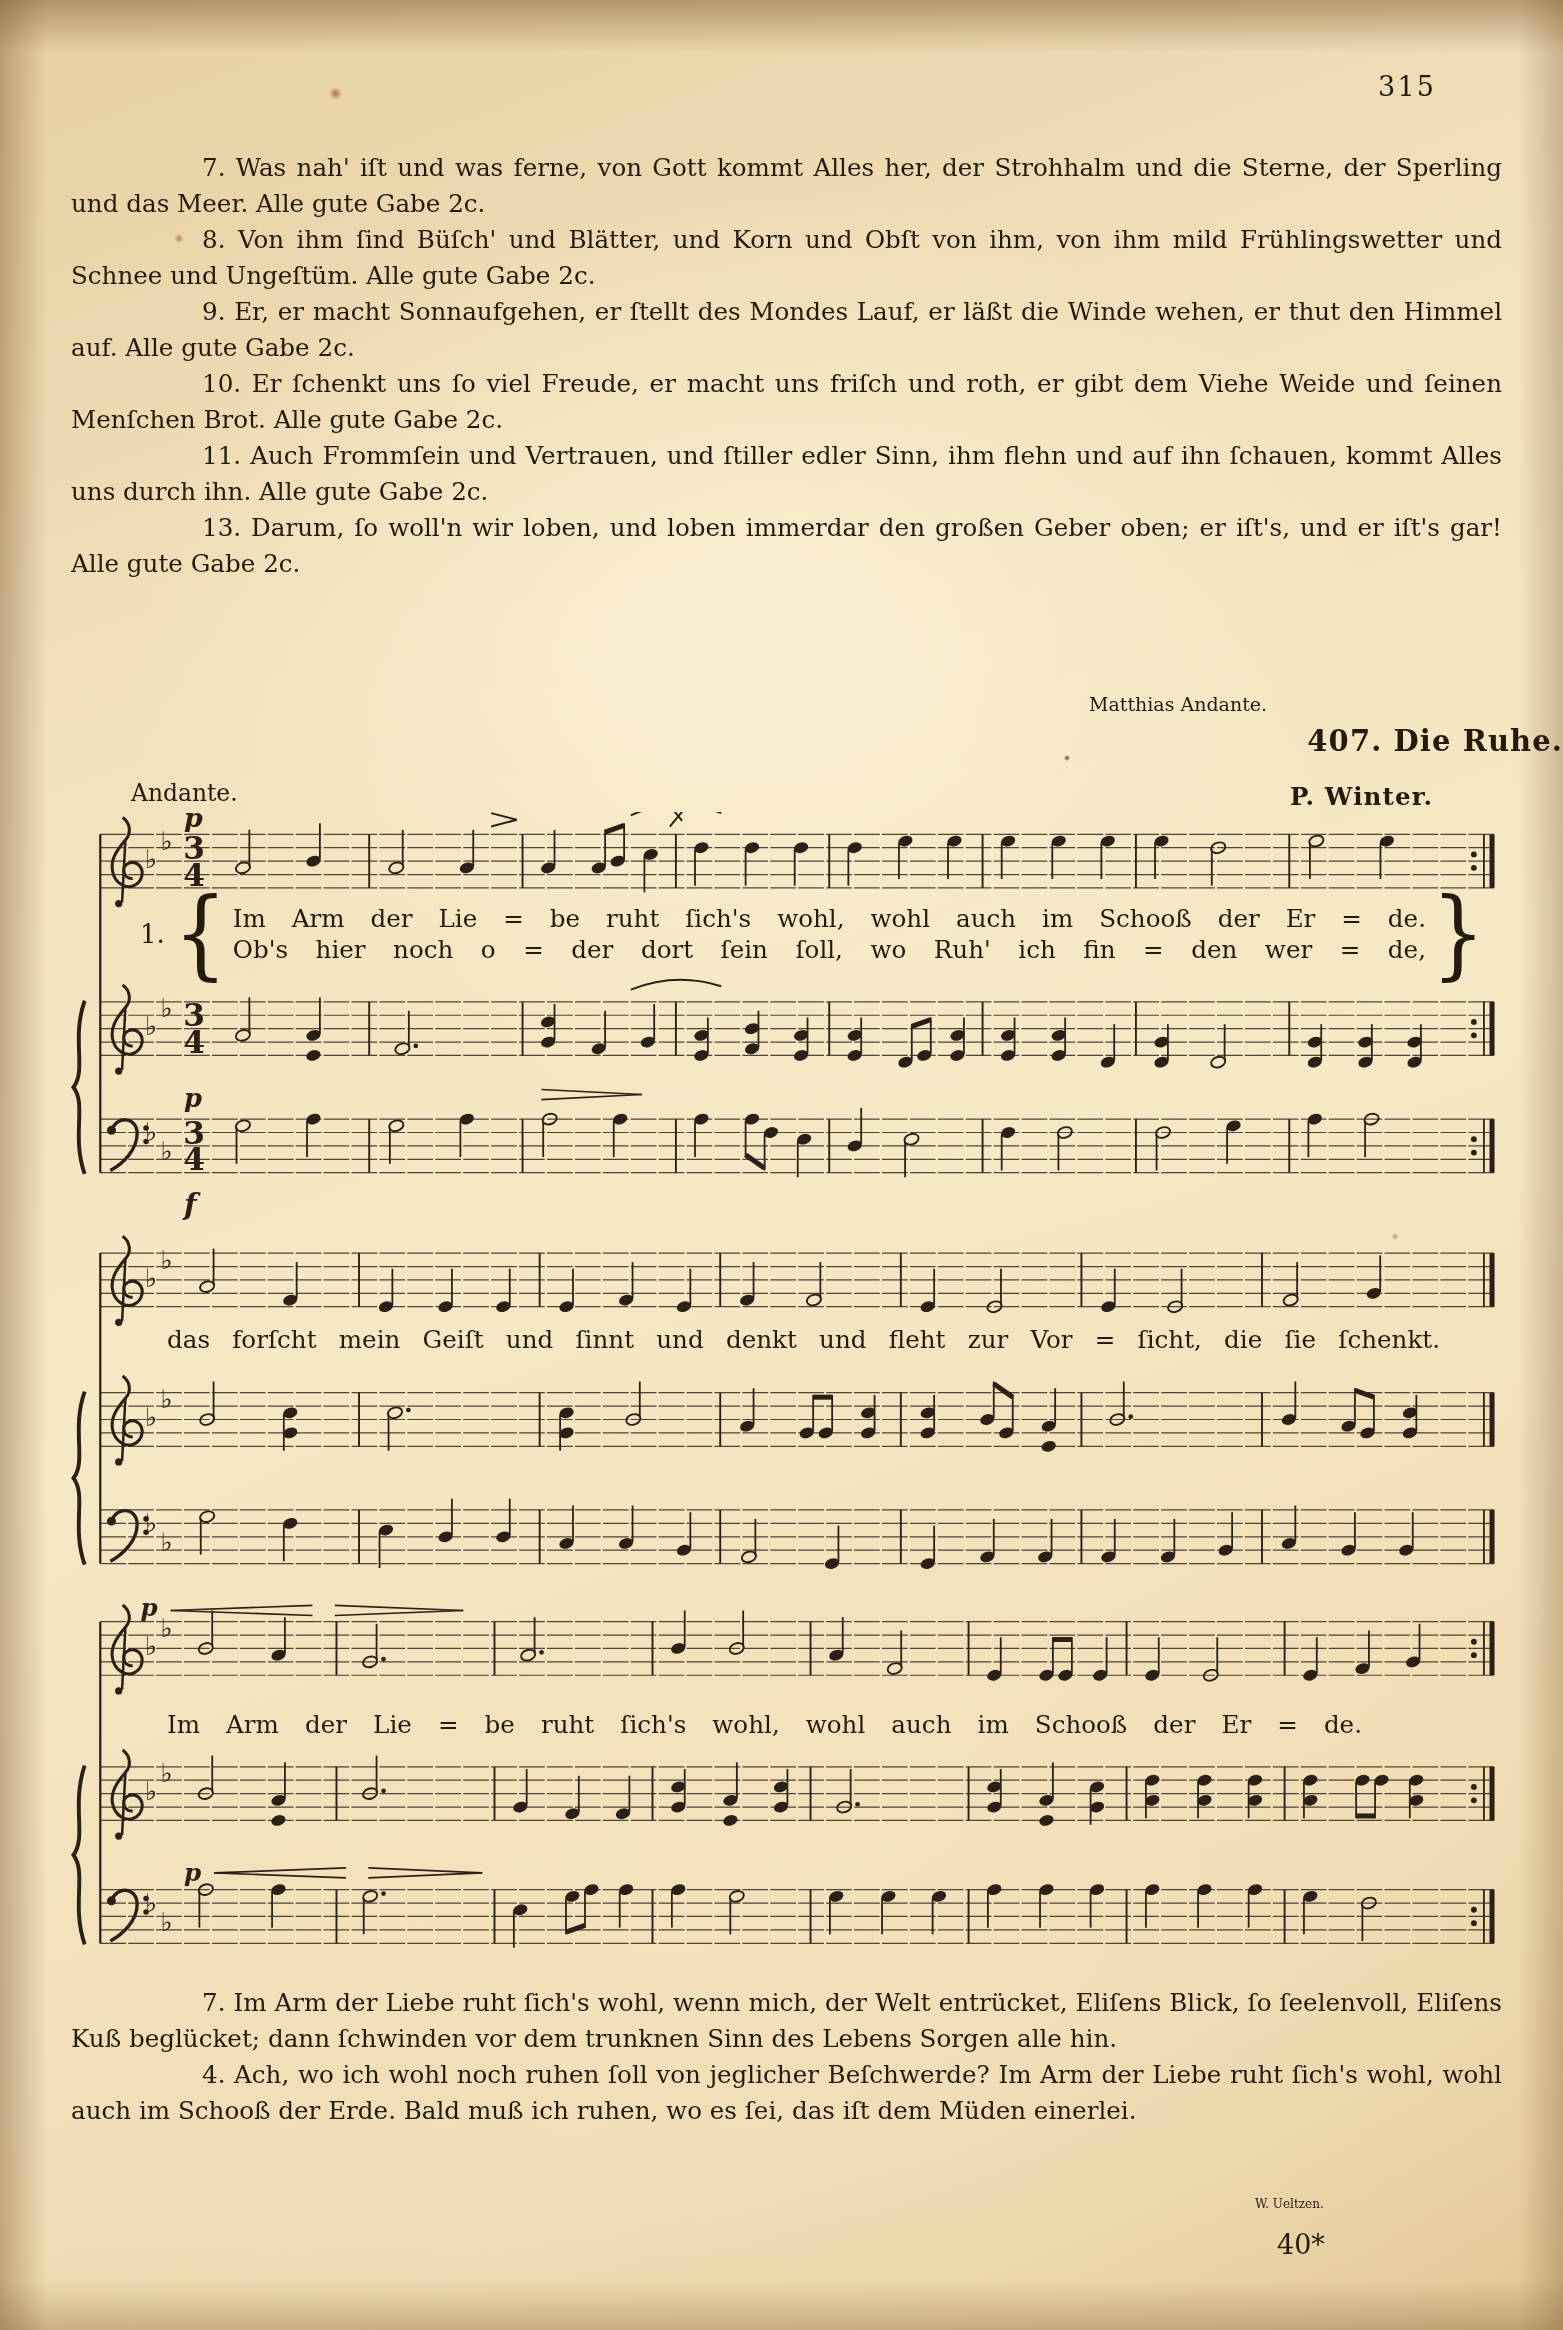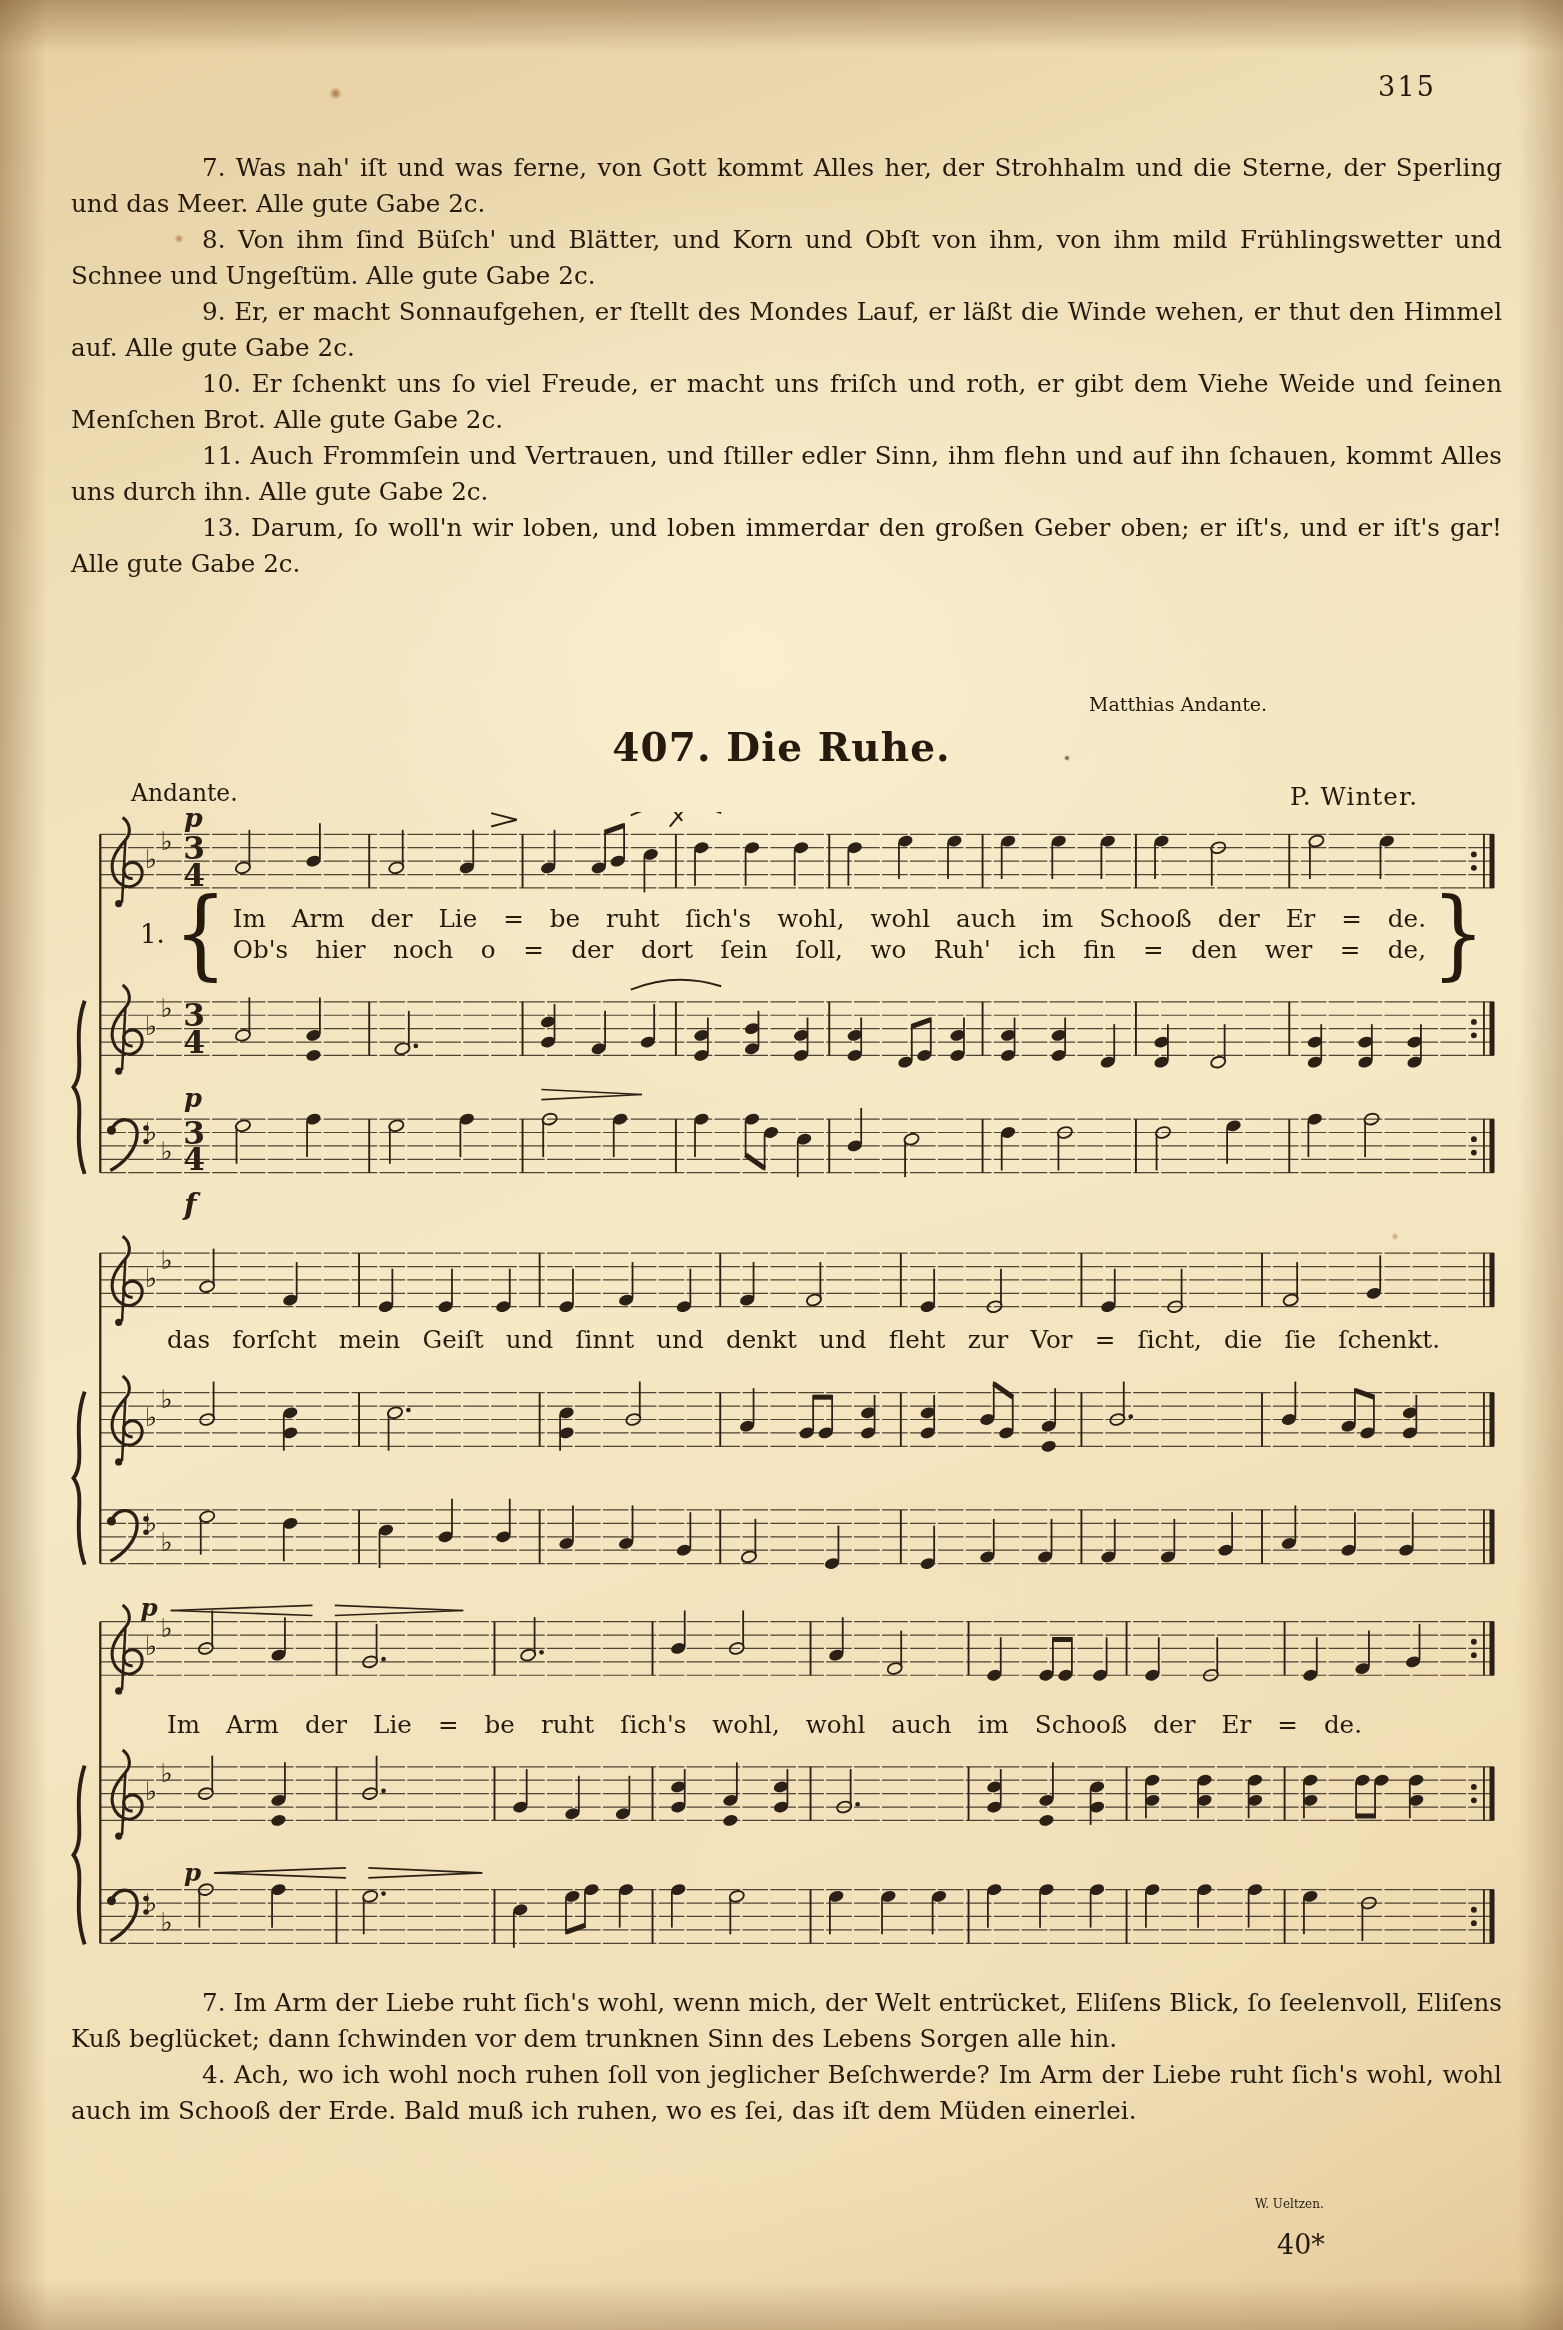--- a/index.html
+++ b/index.html
@@ -13,23 +13,23 @@
   .vignette{inset:0;pointer-events:none;
        background:
          linear-gradient(180deg, rgba(116,76,36,.45), rgba(116,76,36,0) 53px),
          linear-gradient(0deg,   rgba(116,76,36,.30), rgba(116,76,36,0) 50px),
          linear-gradient(90deg,  rgba(116,76,36,.38), rgba(116,76,36,0) 47px),
          linear-gradient(270deg, rgba(116,76,36,.30), rgba(116,76,36,0) 45px);}
   .pageno{font-size:27px;letter-spacing:2.2px}
   .verses{width:1431px;font-size:24.6px;line-height:36px;text-align:justify}
   p.verse{margin:0;text-indent:131px}
   .author{font-size:19px}
-  .title{width:100%;text-align:center;font-size:39px;font-weight:bold;letter-spacing:1.1px}
+  .title{width:100%;text-align:right;font-size:29px;font-weight:bold;letter-spacing:1.1px}
   .tempo{font-size:23.4px;}
-  .composer{font-size:24.6px;font-weight:normal;letter-spacing:1.1px}
+  .composer{font-size:24.6px;font-weight:bold;letter-spacing:1.1px}
   .lyr{font-size:24.6px;line-height:31px;text-align:justify;text-align-last:justify}
   .lyrwrap{display:flex;align-items:center;gap:5.6px}
   .v1num{font-size:26px;padding-right:3.3px}
   .brace{font-size:84px;font-weight:400;transform:scaleY(1.15);line-height:0;color:#241a0e}
   .footmark{font-size:27px}
   .stain{border-radius:50%;pointer-events:none}
   svg{display:block}
 </style>
 </head>
 <body>

